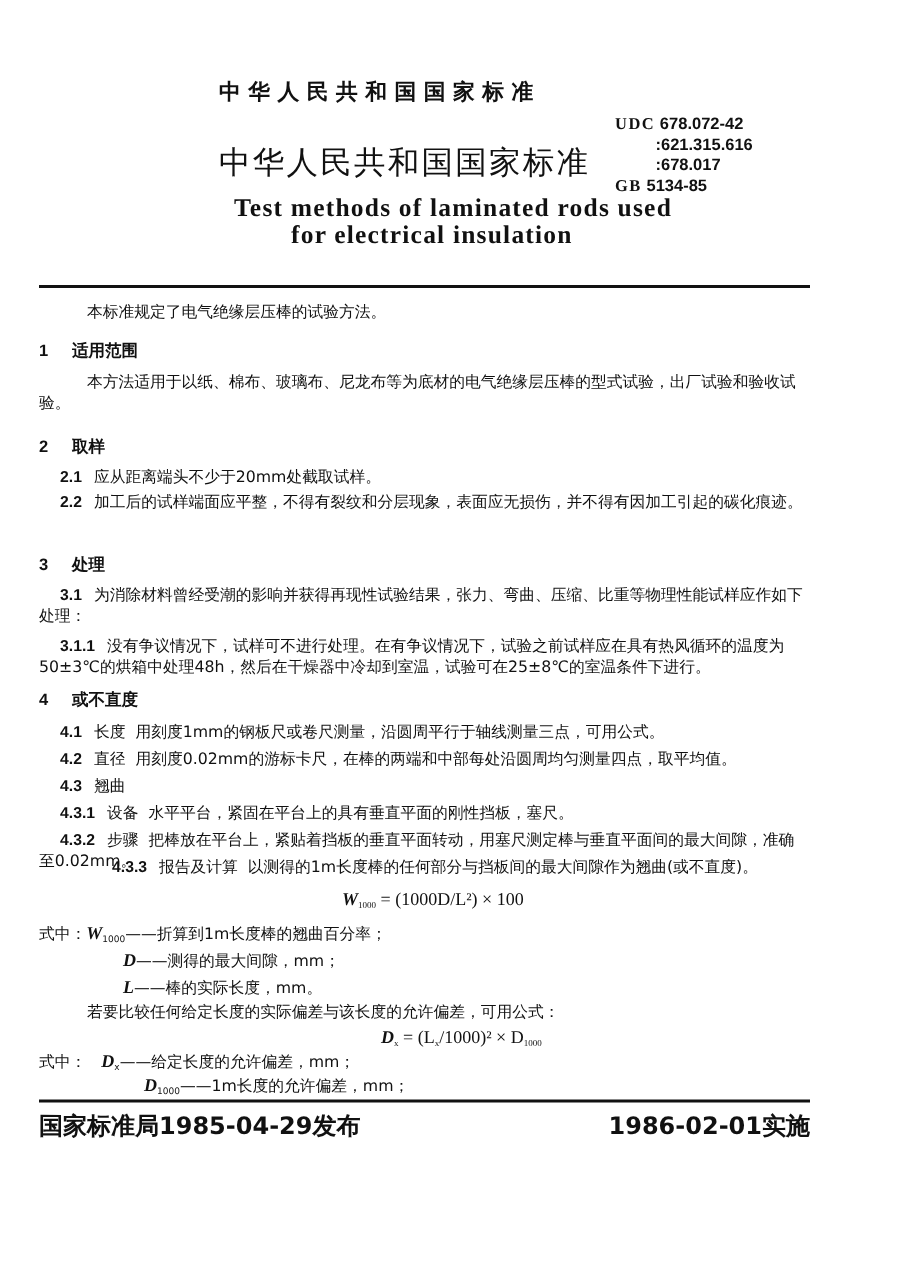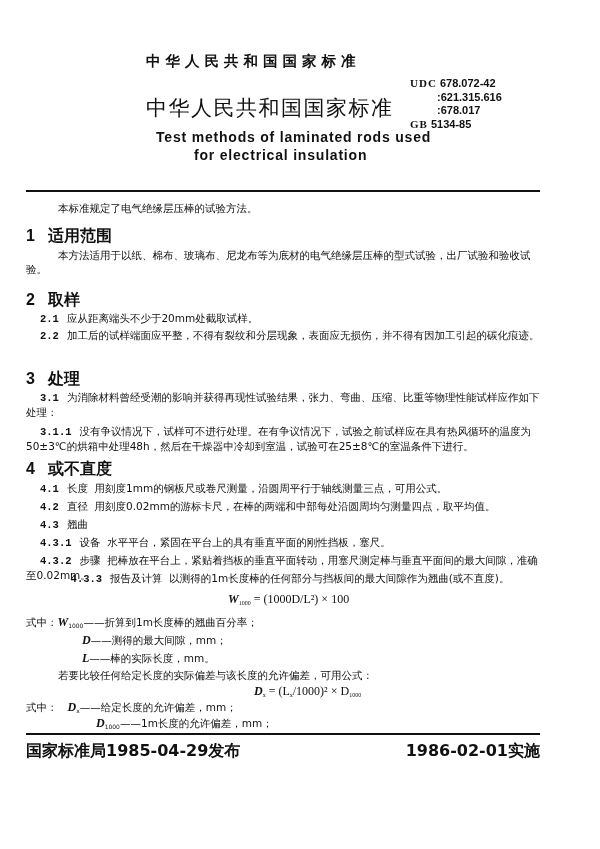--- a/index.html
+++ b/index.html
@@ -10,41 +10,41 @@
     .abs { position: absolute; }
     .top-title {
       left: 146px; top: 52px; font-size: 14.5px; font-weight: bold;
       letter-spacing: 5px; font-family: Liberation Mono, monospace;
     }
     .main-title {
       left: 146px; top: 94px; font-size: 21px; letter-spacing: 1.5px;
       font-family: "DejaVu Sans", sans-serif;
     }
     .en-title {
-      font-size: 14px; font-weight: bold; font-family: Liberation Sans, sans-serif;
+      font-size: 17px; font-weight: bold; font-family: Liberation Serif, serif;
       letter-spacing: 0.8px;
     }
     .en1 { left: 156px; top: 129px; }
     .en2 { left: 194px; top: 147px; }
     .udc {
       left: 410px; top: 77px; font-size: 11px; font-weight: bold;
       font-family: "Liberation Sans", sans-serif; line-height: 13.5px;
     }
     .udc .ind { padding-left: 27px; }
     .udc .serif { font-family: "Liberation Serif", serif; letter-spacing: 1px; }
     .rule { left: 26px; width: 514px; height: 2px; background: #111; }
     .rule.top { top: 190px; }
     .rule.bottom { top: 733px; }
     .body-text {
       font-family: "DejaVu Sans", sans-serif; font-size: 10.5px; line-height: 14px;
     }
     .para { left: 26px; width: 514px; }
     .indent { text-indent: 32px; }
-    .num { font-weight: bold; font-family: Liberation Mono, monospace; margin-right: 8px; }
-    .sec-h { left: 26px; font-weight: bold; font-size: 16px; font-family: "DejaVu Sans", sans-serif; }
+    .num { font-weight: bold; font-family: Liberation Sans, sans-serif; margin-right: 8px; }
+    .sec-h { left: 26px; font-weight: bold; font-size: 11px; font-family: "DejaVu Sans", sans-serif; }
     .sec-h .n { display: inline-block; width: 22px; font-family: "Liberation Sans", sans-serif; }
     .formula {
       font-family: "Liberation Serif", serif; font-size: 12px;
     }
     .formula i { font-weight: bold; }
     sub { font-size: 6px; vertical-align: -2px; }
     .footer { top: 741px; font-size: 16px; font-weight: bold; font-family: "DejaVu Sans", sans-serif; }
   </style>
 </head>
 <body>

